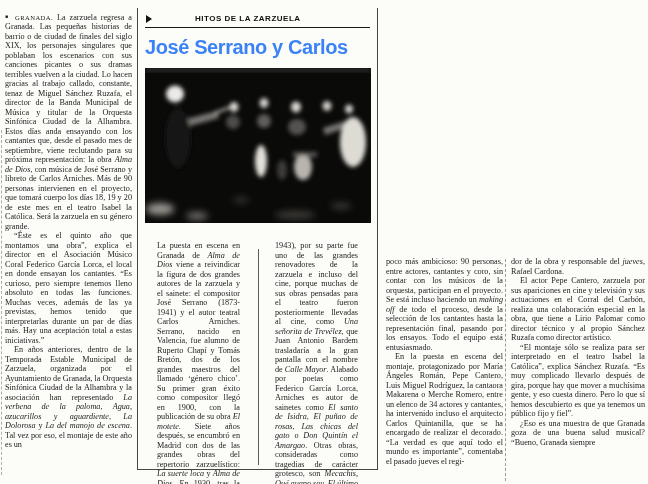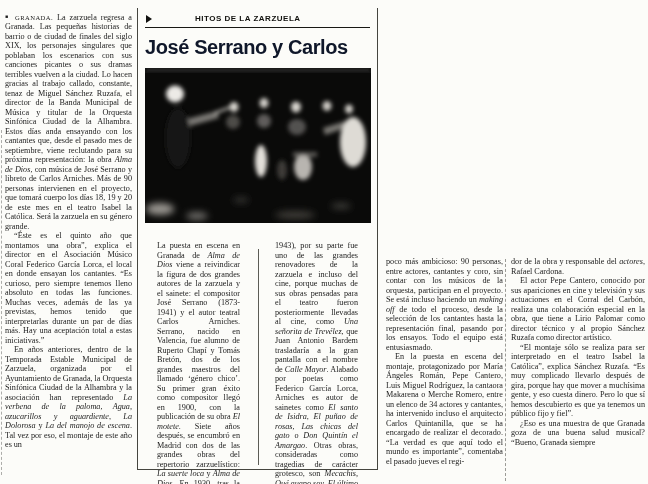--- a/index.html
+++ b/index.html
@@ -37,21 +37,21 @@
     border-bottom:1px solid #45453f;
     padding:4px 7px 0 7px;}
   .kicker-row{display:flex;align-items:center;gap:5px;
     border-bottom:1.5px solid #181814;padding:2px 0 4px 1px;}
   .kicker-tri{width:0;height:0;border-left:6px solid #121210;
     border-top:4px solid transparent;border-bottom:4px solid transparent;}
   .kicker{font:bold 8px "Liberation Sans",sans-serif;letter-spacing:0.5px;
     color:#12120f;margin-left:38px;}
   .headline{margin-top:7px;}
   .hl-line{font:bold 20px/25px "Liberation Sans",sans-serif;
-    letter-spacing:-0.4px;color:#0f172a;white-space:nowrap;}
+    letter-spacing:-0.4px;color:#3b82f6;white-space:nowrap;}
   .photo{display:block;margin-top:8px;width:226px;height:155px;}
   .boxcols{display:flex;gap:11px;margin-top:6px;}
   .boxcol{width:108px;text-align:justify;
     font:8.2px/9.5px "Liberation Serif",serif;color:#1c1c1c;
     word-spacing:-0.2px;}
   .boxcol p{margin:12px;}
   .boxcol i{font-style:italic;}
   .box-divider{position:absolute;left:120px;top:241px;bottom:4px;width:0;
     border-left:1px solid #5c5c56;}
 
@@ -146,19 +146,19 @@
   </div>
 
   <div class="col" id="col4">
       <p>poco más ambicioso: 90 personas, entre actores, cantantes y coro, sin contar con los músicos de la orquesta, participan en el proyecto. Se está incluso haciendo un <i>making off</i> de todo el proceso, desde la selección de los cantantes hasta la representación final, pasando por los ensayos. Todo el equipo está entusiasmado.</p>
       <p>En la puesta en escena del montaje, protagonizado por María Ángeles Román, Pepe Cantero, Luis Miguel Rodríguez, la cantaora Makarena o Merche Romero, entre un elenco de 34 actores y cantantes, ha intervenido incluso el arquitecto Carlos Quintanilla, que se ha encargado de realizar el decorado. “La verdad es que aquí todo el mundo es importante”, comentaba el pasado jueves el regi-</p>
     </div>
 
   <div class="col45-divider"></div>
 
   <div class="col" id="col5">
-      <p>dor de la obra y responsable del <i>actores</i>, Rafael Cardona.</p>
-      <p>El actor Pepe Cantero, conocido por sus apariciones en cine y televisión y sus actuaciones en el Corral del Carbón, realiza una colaboración especial en la obra, que tiene a Lirio Palomar como director técnico y al propio Sánchez Ruzafa como director artístico.</p>
+      <p>dor de la obra y responsable del <i>jueves</i>, Rafael Cardona.</p>
+      <p>El actor Pepe Cantero, zarzuela por sus apariciones en cine y televisión y sus actuaciones en el Corral del Carbón, realiza una colaboración especial en la obra, que tiene a Lirio Palomar como director técnico y al propio Sánchez Ruzafa como director artístico.</p>
       <p>“El montaje sólo se realiza para ser interpretado en el teatro Isabel la Católica”, explica Sánchez Ruzafa. “Es muy complicado llevarlo después de gira, porque hay que mover a muchísima gente, y eso cuesta dinero. Pero lo que sí hemos descubierto es que ya tenemos un público fijo y fiel”.</p>
       <p>¿Eso es una muestra de que Granada goza de una buena salud musical? “Bueno, Granada siempre</p>
     </div>
 
 </div>
 
 </body></html>

